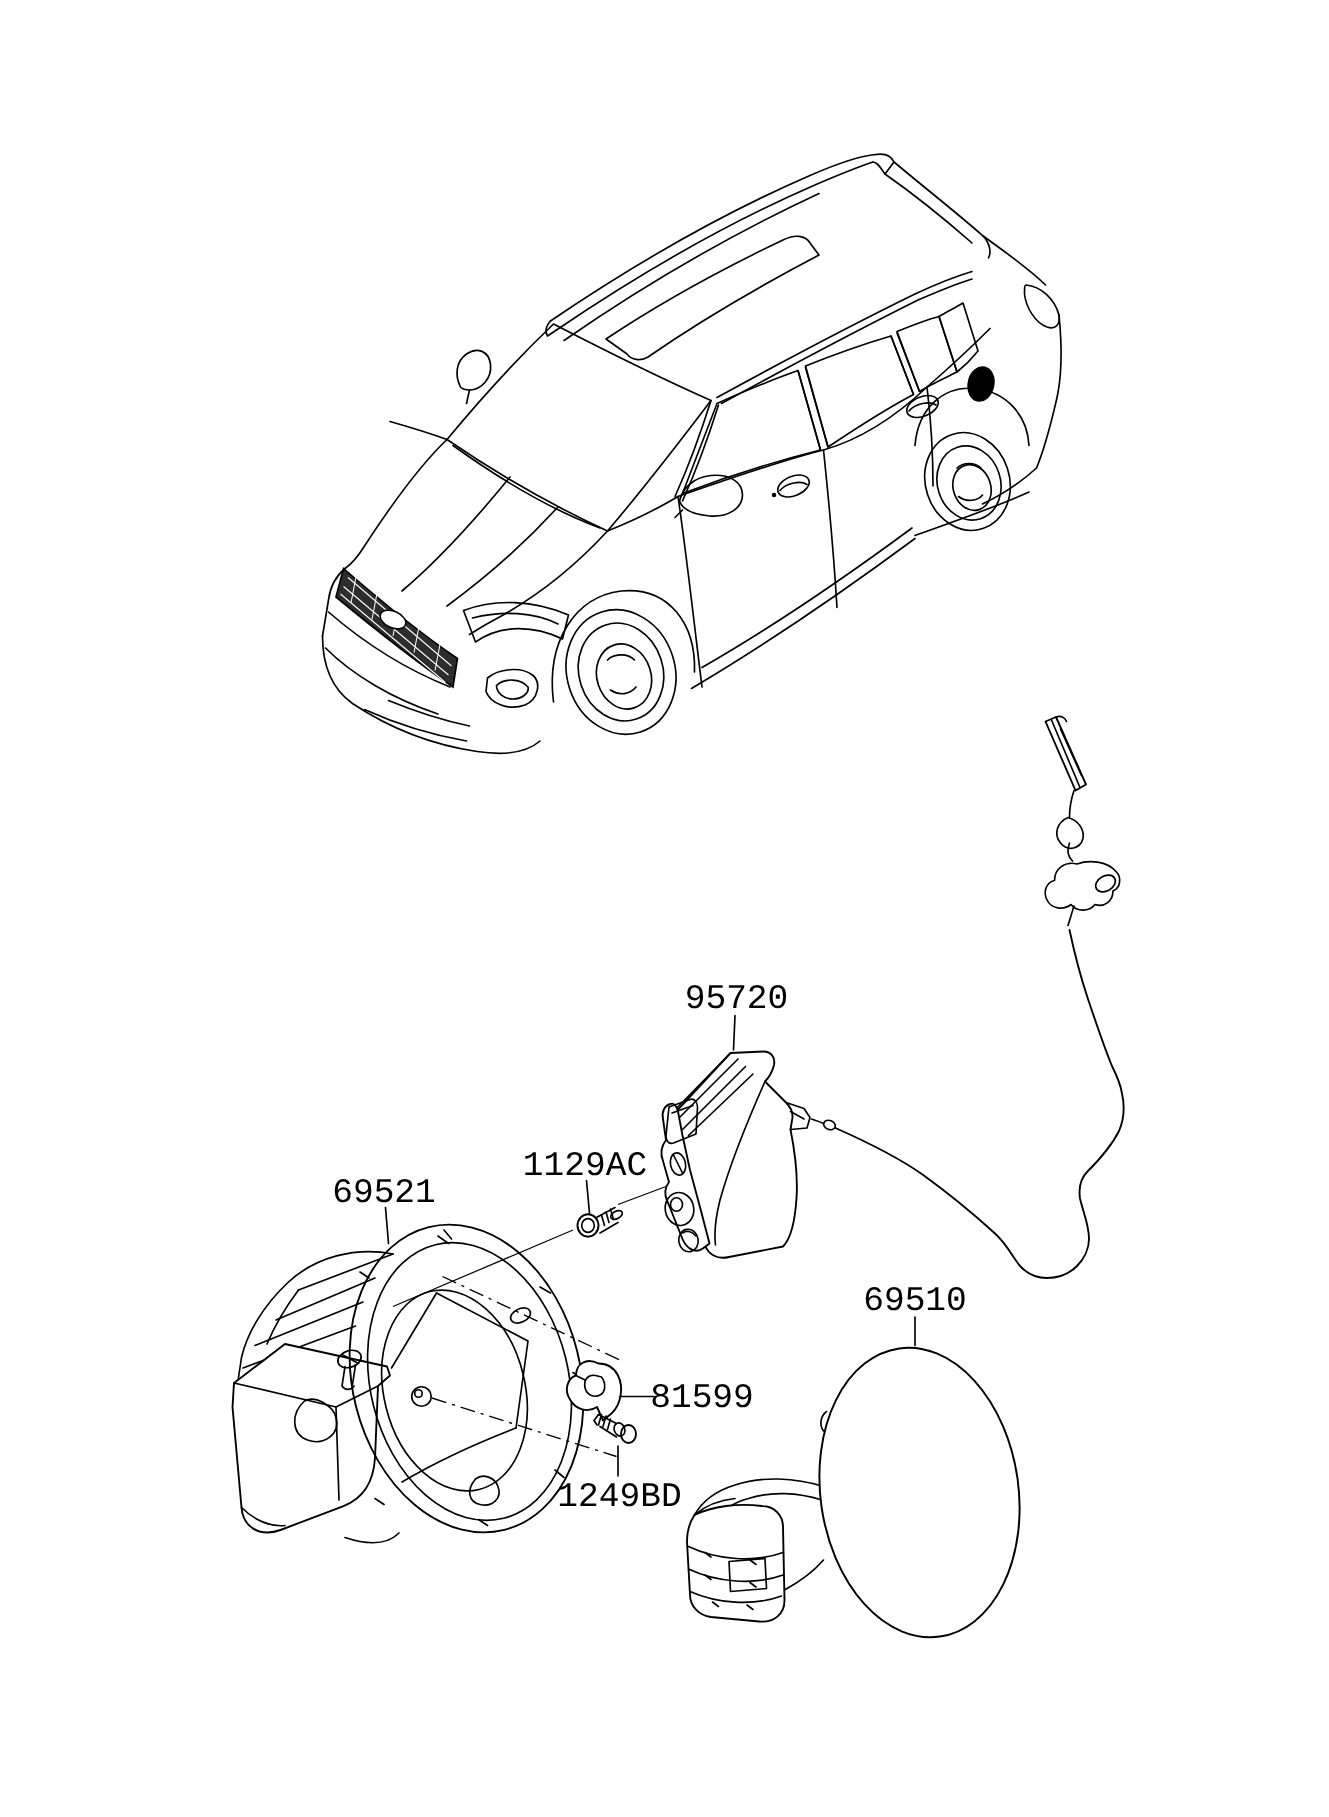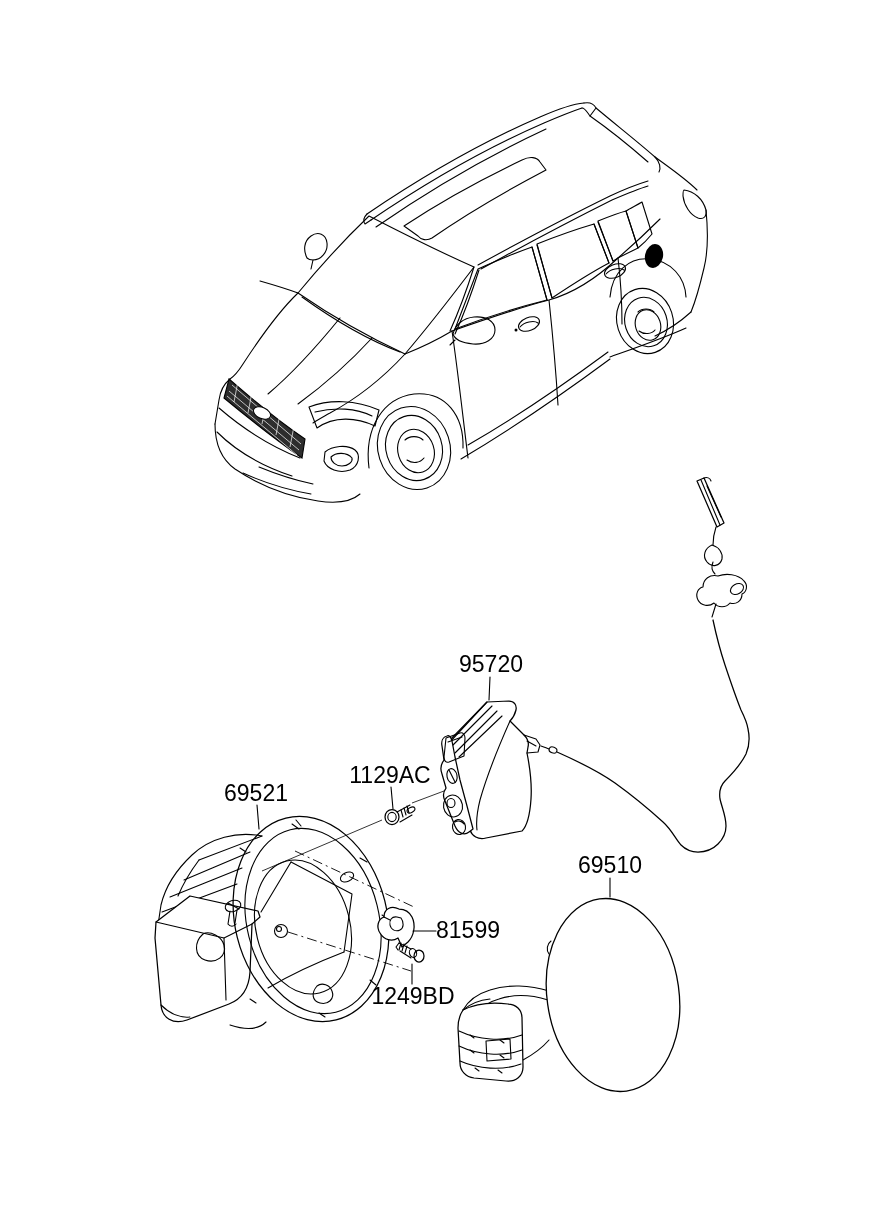--- a/index.html
+++ b/index.html
@@ -1,17 +1,17 @@
 <!DOCTYPE html>
 <html><head>
 <meta charset="utf-8">
 <style>
   html,body{margin:0;padding:0;background:#ffffff;}
   .canvas{position:relative;width:886px;height:1211px;background:#ffffff;overflow:hidden;
-          font-family:Liberation Sans, sans-serif;}
+          font-family:Liberation Mono, monospace;}
   svg{position:absolute;left:0;top:0;}
   .ln{fill:none;stroke:#000;stroke-width:1.1;stroke-linecap:round;stroke-linejoin:round;}
   .ln2{fill:none;stroke:#000;stroke-width:1.25;stroke-linecap:round;stroke-linejoin:round;}
   .wfill{fill:#ffffff;stroke:#000;stroke-width:1.25;stroke-linejoin:round;}
   .thin{fill:none;stroke:#000;stroke-width:0.8;}
   .dash{fill:none;stroke:#000;stroke-width:0.9;stroke-dasharray:10 4 2 4;}
   .callout{font-size:23px;fill:#000;text-anchor:middle;}
   .hatchw{stroke:#fff;stroke-width:0.7;fill:none;}
 </style>
 </head>

